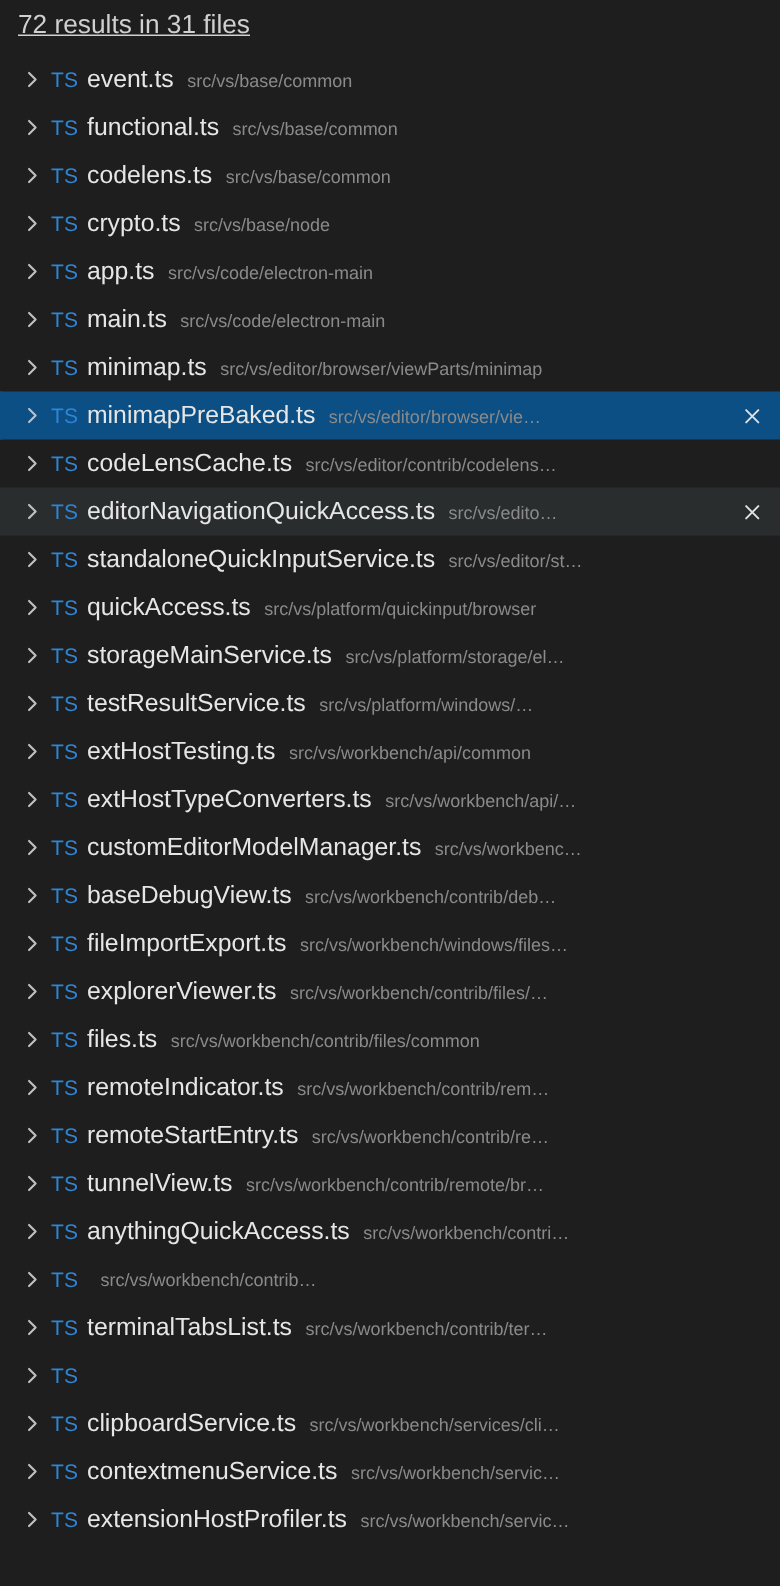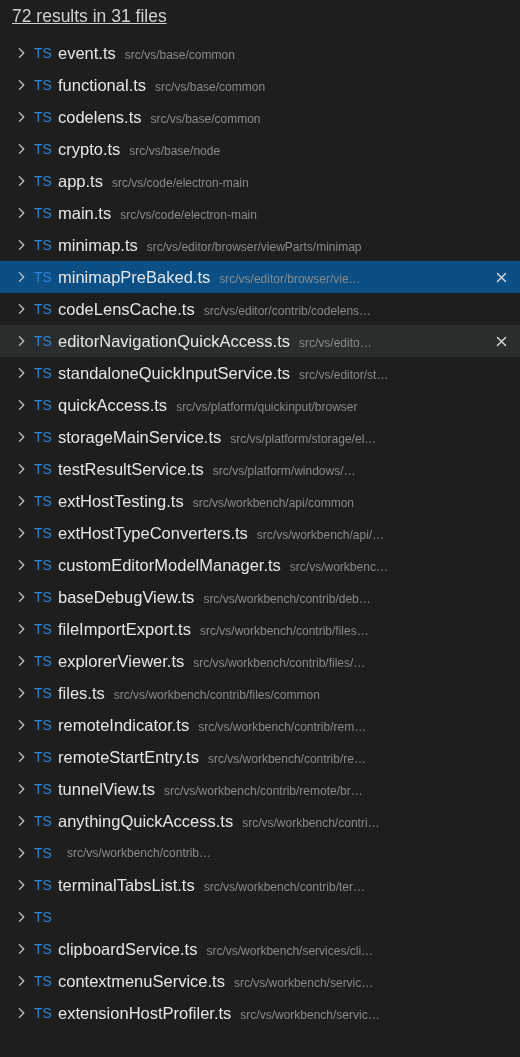--- a/index.html
+++ b/index.html
@@ -252,21 +252,21 @@
     </div>
     <div class="row">
       <span class="chevron">
         <svg width="14" height="14" viewBox="0 0 16 16">
           <path d="M5 3 L10 8 L5 13" stroke="currentColor" stroke-width="1.6" fill="none" stroke-linecap="round" stroke-linejoin="round"></path>
         </svg>
       </span>
       <span class="ts-badge">TS</span>
       <span class="content">
         <span class="filename">fileImportExport.ts</span>
-        <span class="path">src/vs/workbench/contrib/files…</span>
+        <span class="path">src/vs/workbench/windows/files…</span>
       </span>
     </div>
     <div class="row">
       <span class="chevron">
         <svg width="14" height="14" viewBox="0 0 16 16">
           <path d="M5 3 L10 8 L5 13" stroke="currentColor" stroke-width="1.6" fill="none" stroke-linecap="round" stroke-linejoin="round"></path>
         </svg>
       </span>
       <span class="ts-badge">TS</span>
       <span class="content">

